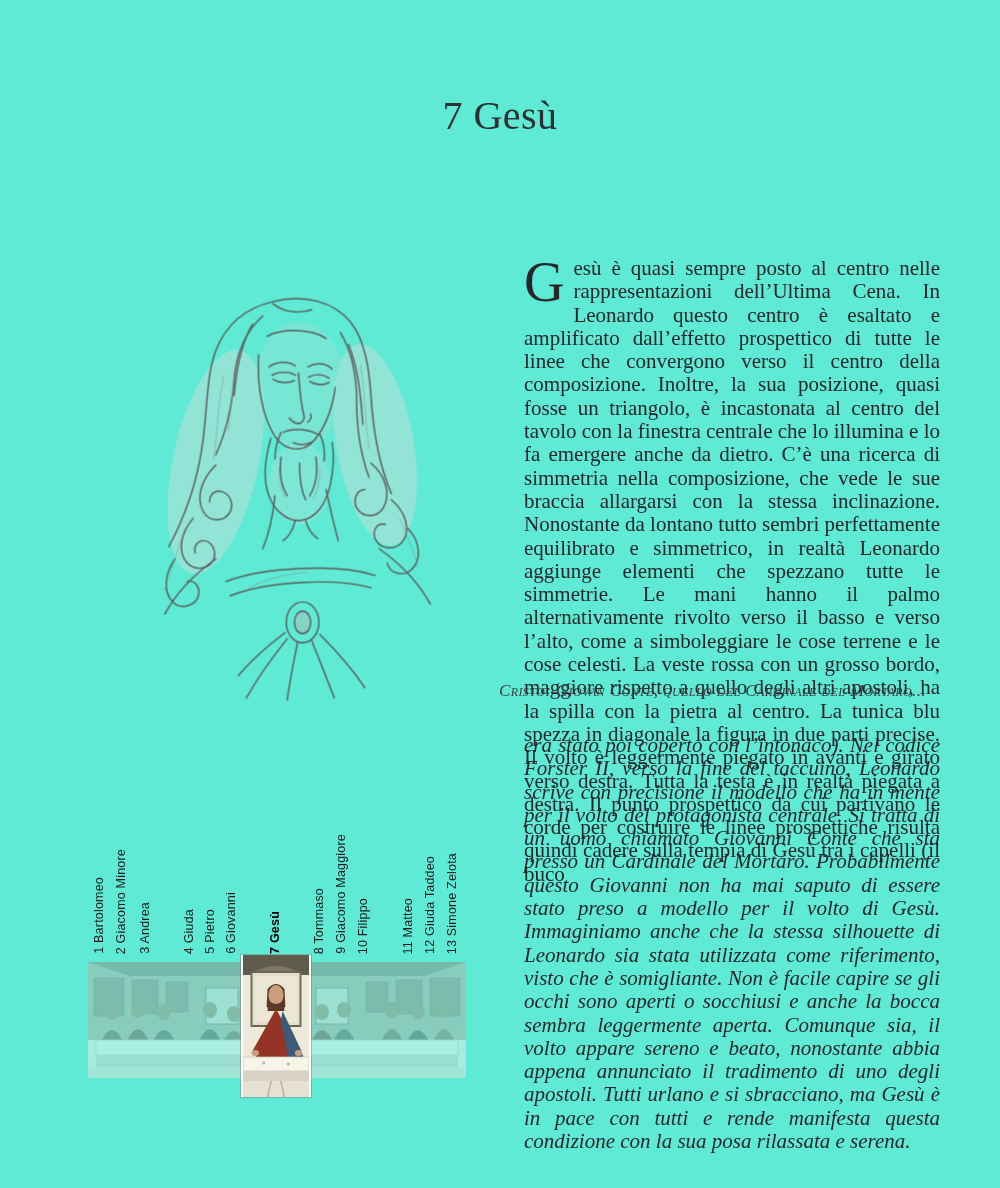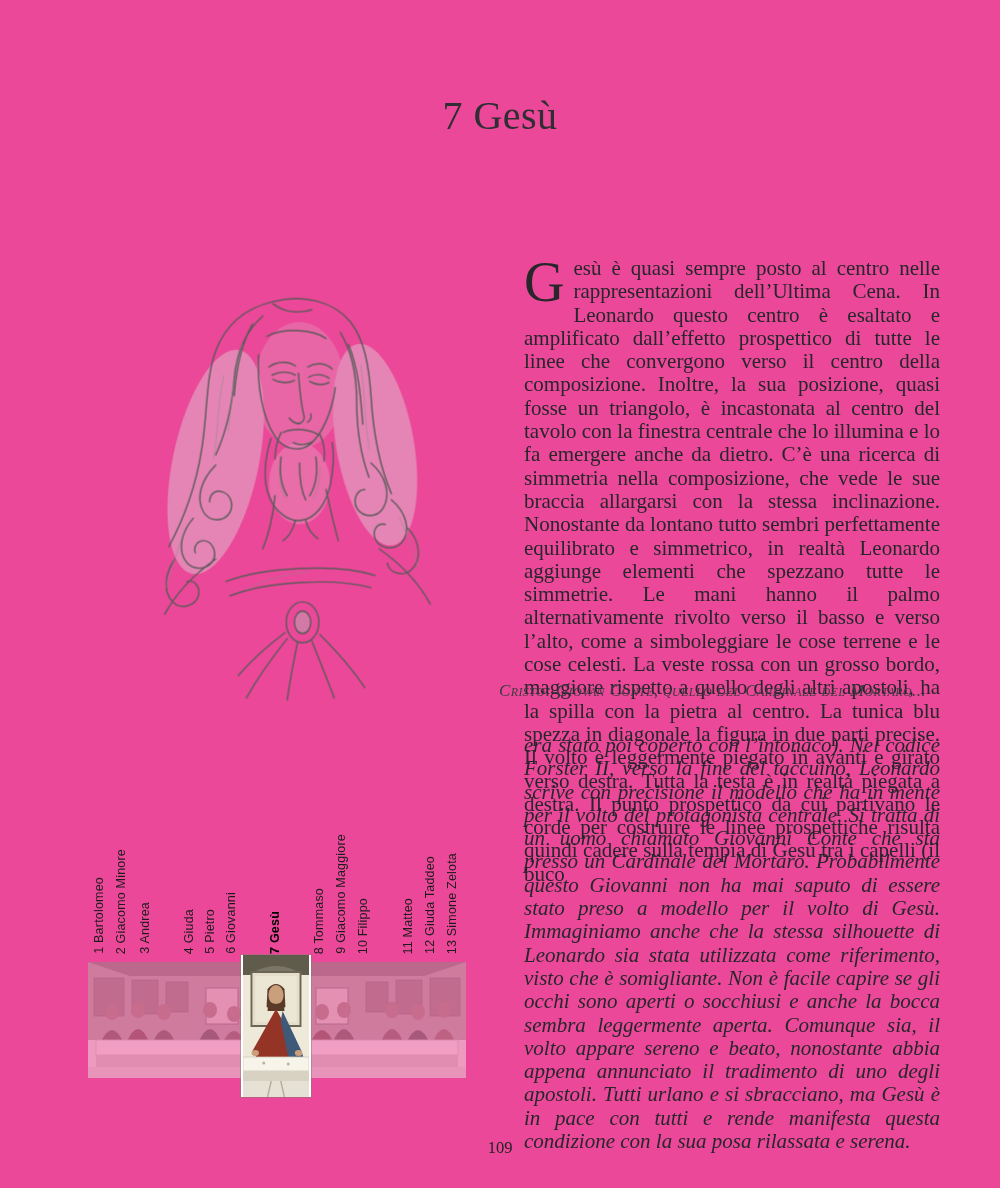--- a/index.html
+++ b/index.html
@@ -1,19 +1,19 @@
 <!DOCTYPE html>
 <html lang="it"><head>
 <meta charset="utf-8">
 <style>
   * { margin:0; padding:0; box-sizing:border-box; }
   html,body { background:#ffffff; }
   .page {
     position:relative; width:1000px; height:1188px; margin:0 auto;
-    background:#ec4899; overflow:hidden;
+    background:#5eead4; overflow:hidden;
     font-family:"Liberation Serif", serif; color:#26262b;
   }
   .title {
     position:absolute; top:92px; left:0; width:100%;
     text-align:center; font-size:40px; font-weight:400;
     color:#2e2e33; letter-spacing:.5px;
   }
   .portrait { position:absolute; left:62px; top:222px; width:430px; height:480px; }
   .portrait svg { width:100%; height:100%; }
 
@@ -250,15 +250,14 @@
         <rect x="0" y="102" width="70" height="14" fill="#f7f4ea" stroke="#cfc8b8" stroke-width=".8"></rect>
         <circle cx="22" cy="108" r="1.6" fill="#b9b29e"></circle>
         <circle cx="48" cy="109" r="1.6" fill="#b9b29e"></circle>
         <rect x="0" y="116" width="70" height="10" fill="#d8d2c2"></rect>
         <rect x="0" y="126" width="70" height="16" fill="#e5e1d5"></rect>
         <path d="M 30 126 L 26 142 M 40 126 L 44 142" stroke="#b4ad99" stroke-width="1.5" fill="none"></path>
       </svg>
     </div>
   </div>
 
-  <div class="pagenum">109</div>
 
 </div>
 
 </body></html>

